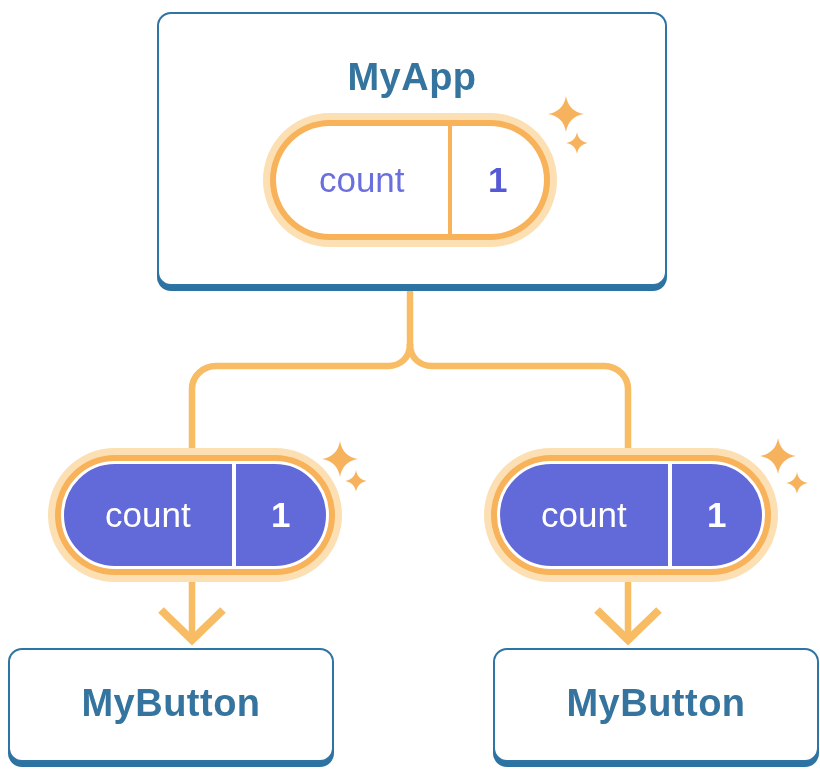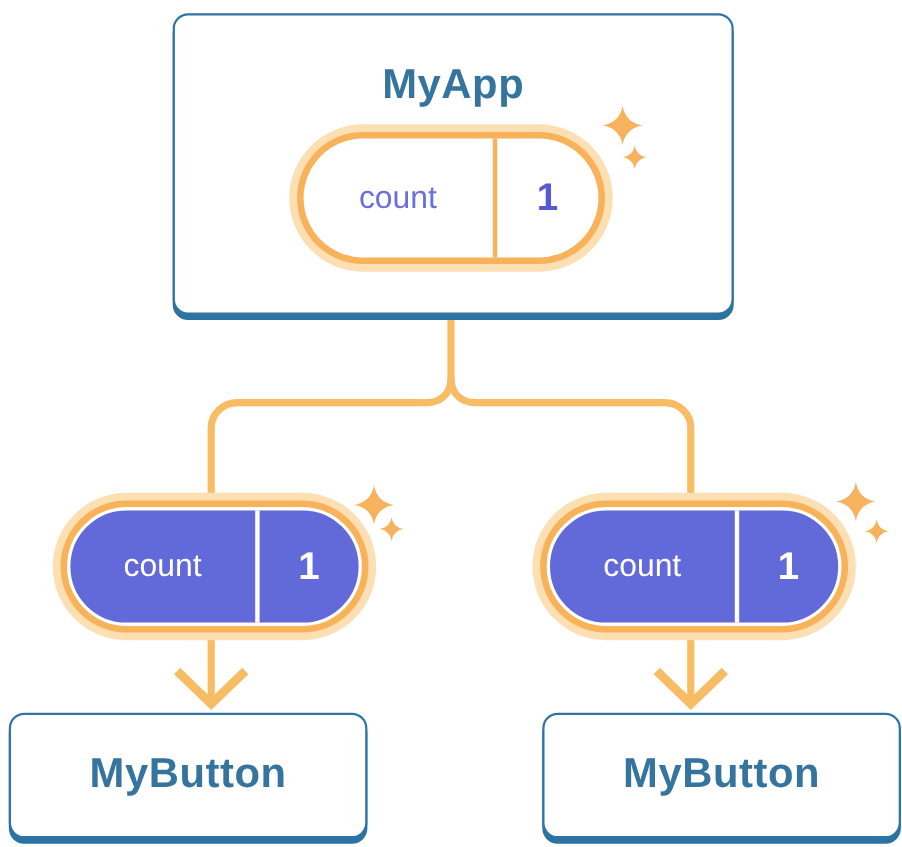--- a/index.html
+++ b/index.html
@@ -51,21 +51,21 @@
     width:268px;height:108px;
   }
   .pill-purple{
     background:#6269d9;
     border:3px solid #ffffff;
     width:262px;height:102px;
   }
   .pill-label{
     flex:0 0 64%;
     display:flex;align-items:center;justify-content:center;
-    font-size:29px;
+    font-size:35px;
   }
   .pill-divider{flex:0 0 4px;}
   .pill-value{
     flex:1 1 auto;
     display:flex;align-items:center;justify-content:center;
     font-size:35px;font-weight:700;
   }
   .pill-white .pill-label{color:#6b6fdd;}
   .pill-white .pill-value{color:#5559d6;}
   .pill-white .pill-divider{background:#f7b25a;}

